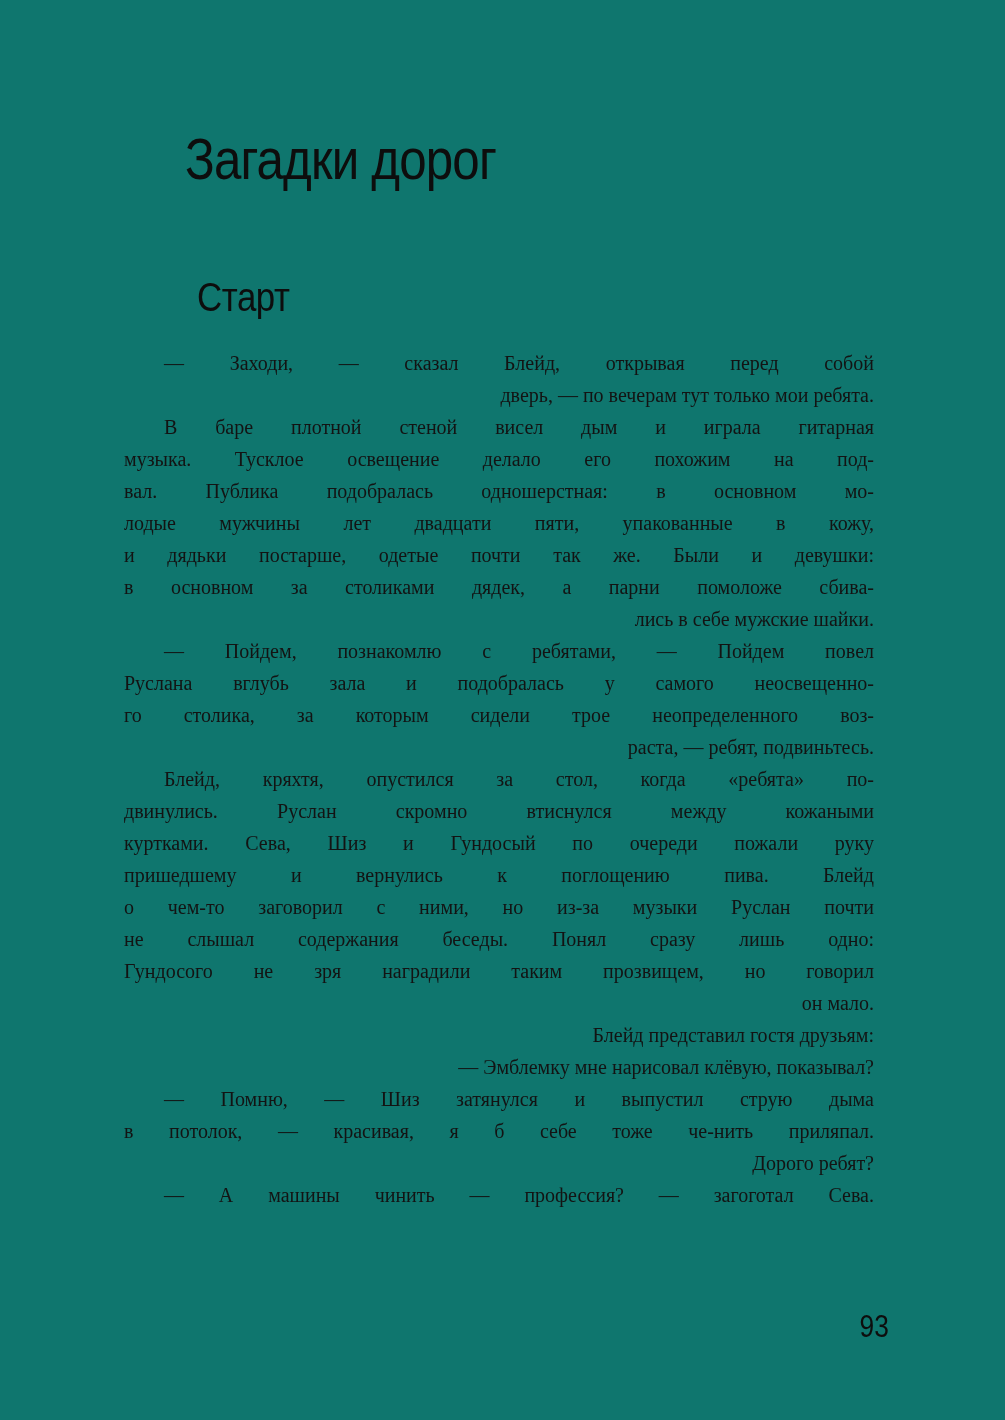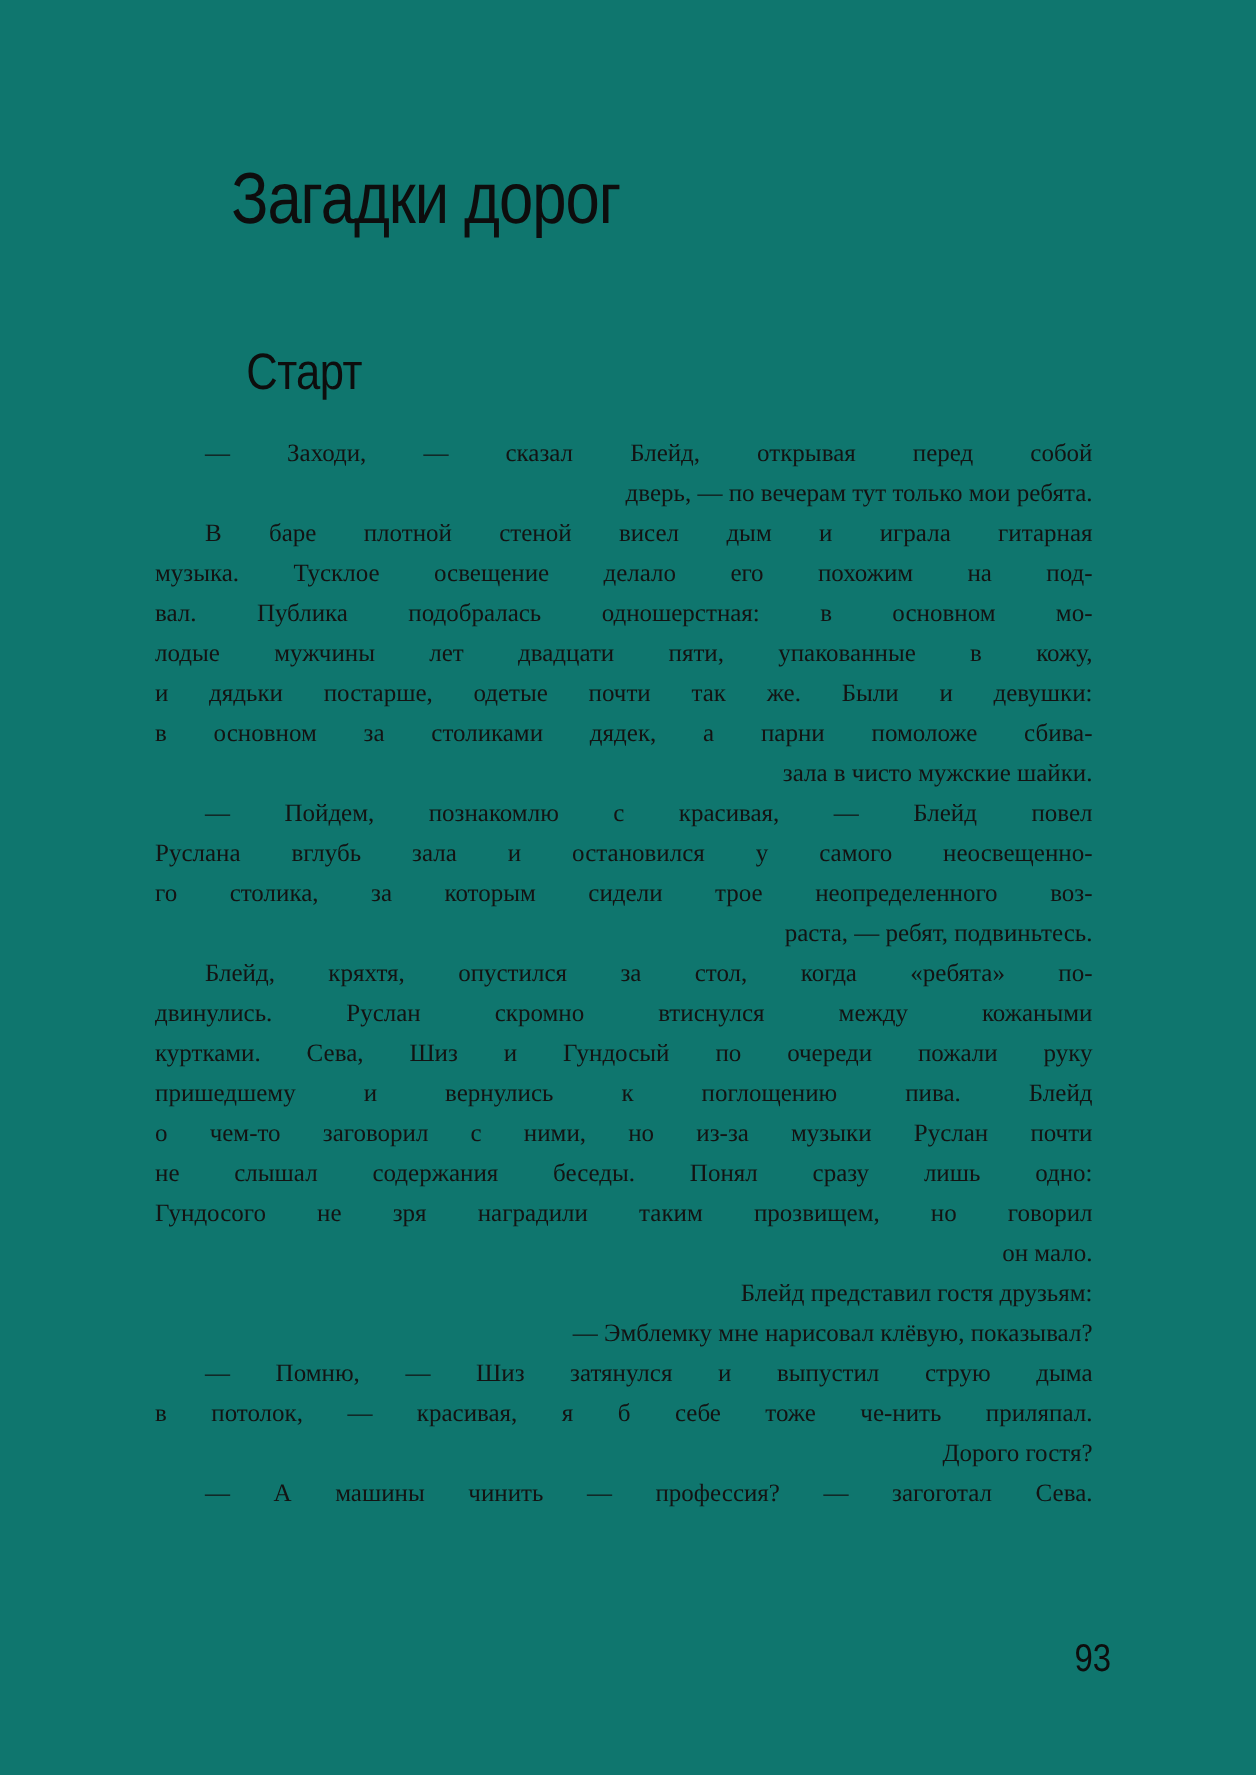--- a/index.html
+++ b/index.html
@@ -94,25 +94,25 @@
         <div class="line just indent">— Заходи, — сказал Блейд, открывая перед собой</div>
         <div class="line">дверь, — по вечерам тут только мои ребята.</div>
       </div>
       <div class="paragraph">
         <div class="line just indent">В баре плотной стеной висел дым и играла гитарная</div>
         <div class="line just">музыка. Тусклое освещение делало его похожим на под-</div>
         <div class="line just">вал. Публика подобралась одношерстная: в основном мо-</div>
         <div class="line just">лодые мужчины лет двадцати пяти, упакованные в кожу,</div>
         <div class="line just">и дядьки постарше, одетые почти так же. Были и девушки:</div>
         <div class="line just">в основном за столиками дядек, а парни помоложе сбива-</div>
-        <div class="line">зала в чисто мужские шайки.</div>
+        <div class="line">лись в себе мужские шайки.</div>
       </div>
       <div class="paragraph">
-        <div class="line just indent">— Пойдем, познакомлю с красивая, — Блейд повел</div>
-        <div class="line just">Руслана вглубь зала и остановился у самого неосвещенно-</div>
+        <div class="line just indent">— Пойдем, познакомлю с ребятами, — Пойдем повел</div>
+        <div class="line just">Руслана вглубь зала и подобралась у самого неосвещенно-</div>
         <div class="line just">го столика, за которым сидели трое неопределенного воз-</div>
         <div class="line">раста, — ребят, подвиньтесь.</div>
       </div>
       <div class="paragraph">
         <div class="line just indent">Блейд, кряхтя, опустился за стол, когда «ребята» по-</div>
         <div class="line just">двинулись. Руслан скромно втиснулся между кожаными</div>
         <div class="line just">куртками. Сева, Шиз и Гундосый по очереди пожали руку</div>
         <div class="line just">пришедшему и вернулись к поглощению пива. Блейд</div>
         <div class="line just">о чем-то заговорил с ними, но из-за музыки Руслан почти</div>
         <div class="line just">не слышал содержания беседы. Понял сразу лишь одно:</div>
@@ -121,20 +121,20 @@
       </div>
       <div class="paragraph">
         <div class="line indent">Блейд представил гостя друзьям:</div>
       </div>
       <div class="paragraph">
         <div class="line indent">— Эмблемку мне нарисовал клёвую, показывал?</div>
       </div>
       <div class="paragraph">
         <div class="line just indent">— Помню, — Шиз затянулся и выпустил струю дыма</div>
         <div class="line just">в потолок, — красивая, я б себе тоже че-нить приляпал.</div>
-        <div class="line">Дорого гостя?</div>
+        <div class="line">Дорого ребят?</div>
       </div>
       <div class="paragraph">
         <div class="line just indent">— А машины чинить — профессия? — загоготал Сева.</div>
       </div>
     </div>
   <div class="page-number"><span class="condensed">93</span></div>
 </div>
 
 </body></html>

